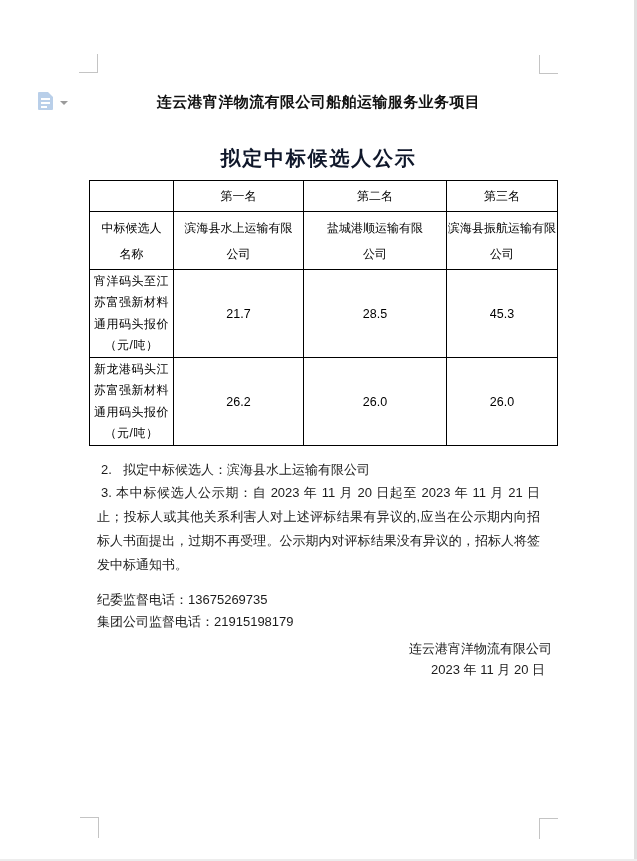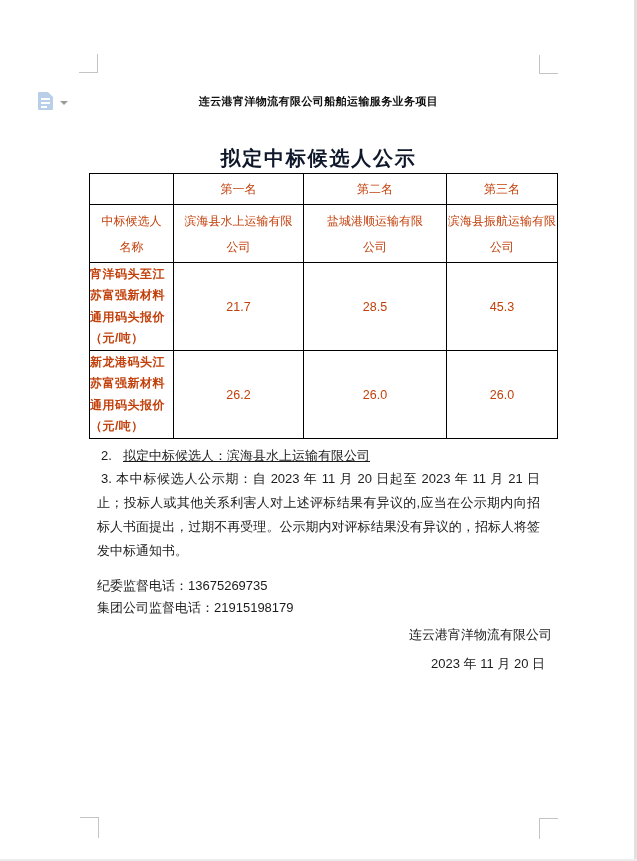--- a/index.html
+++ b/index.html
@@ -41,58 +41,58 @@
     position: absolute; left: 23px; top: 10px; width: 0; height: 0;
     border-left: 4px solid transparent; border-right: 4px solid transparent;
     border-top: 4px solid #9b9b9b;
   }
 
   
   .content { position: absolute; left: 97px; top: 72px; width: 443px; font-size: 13px; }
 
   .doc-title {
     margin-top: 19px; text-align: center; font-weight: bold;
-    font-size: 11px; letter-spacing: 0.4px; line-height: 21px; color: #111;
+    font-size: 15px; letter-spacing: 0.4px; line-height: 21px; color: #111;
   }
   .doc-subtitle {
     margin-top: 36px; text-align: center; font-weight: bold;
     font-size: 20px; letter-spacing: 1.8px; line-height: 21px; color: #0f172a;
   }
   .para-intro {
     margin-top: 19px; line-height: 19px; text-align: justify; text-indent: 2em;
   }
   .item1 { line-height: 19px; text-indent: 2em; }
 
   table.bid-table {
     border-collapse: collapse; table-layout: fixed;
-    width: 464px; margin-left: -8px; margin-top: 4px;
-    font-size: 12px; color: #c2410c;
+    width: 464px; margin-left: -8px; margin-top: 11px;
+    font-size: 12px; color: #000000;
   }
   table.bid-table td { border: 1px solid #000; padding: 0; vertical-align: middle; }
   td.c-label { width: 83px; }
   td.c-1 { width: 129px; }
   td.c-2 { width: 142px; }
   td.c-3 { width: 110px; }
   tr.r-head td { height: 30px; text-align: center; }
   tr.r-name td { height: 57px; text-align: center; line-height: 26px; white-space: pre-line; }
   tr.r-price td { height: 87px; }
   td.row-label {
-    text-align: left; padding-left: 5px; line-height: 21.5px;
-    letter-spacing: 0.5px; white-space: pre-line; font-weight: bold;
+    text-align: center; padding-left: 5px; line-height: 21.5px;
+    letter-spacing: 0.5px; white-space: pre-line;
   }
   td.num { text-align: center; font-size: 12.5px; font-family: "Liberation Sans", sans-serif; }
 
-  .item2 { margin-top: 6px; line-height: 22px; padding-left: 4px; text-decoration: underline; }
+  .item2 { margin-top: 13px; line-height: 22px; padding-left: 4px; }
   .item2 .li-num { display: inline-block; width: 22px; }
   .item3 { margin-top: 0; line-height: 24px; text-align: justify; text-indent: 4px; }
 
   .phones { margin-top: 12px; line-height: 21.5px; }
 
   .signature { margin-top: 6px; margin-right: -12px; text-align: right; line-height: 21px; }
-  .signature .sig-date { padding-right: 7px; margin-top: 8px; }
+  .signature .sig-date { padding-right: 7px; }
 </style>
 </head>
 <body>
 
 <div class="edge-right"></div>
 <div class="edge-bottom"></div>
 
 <div class="crop tl"></div>
 <div class="crop tr"></div>
 <div class="crop bl"></div>

